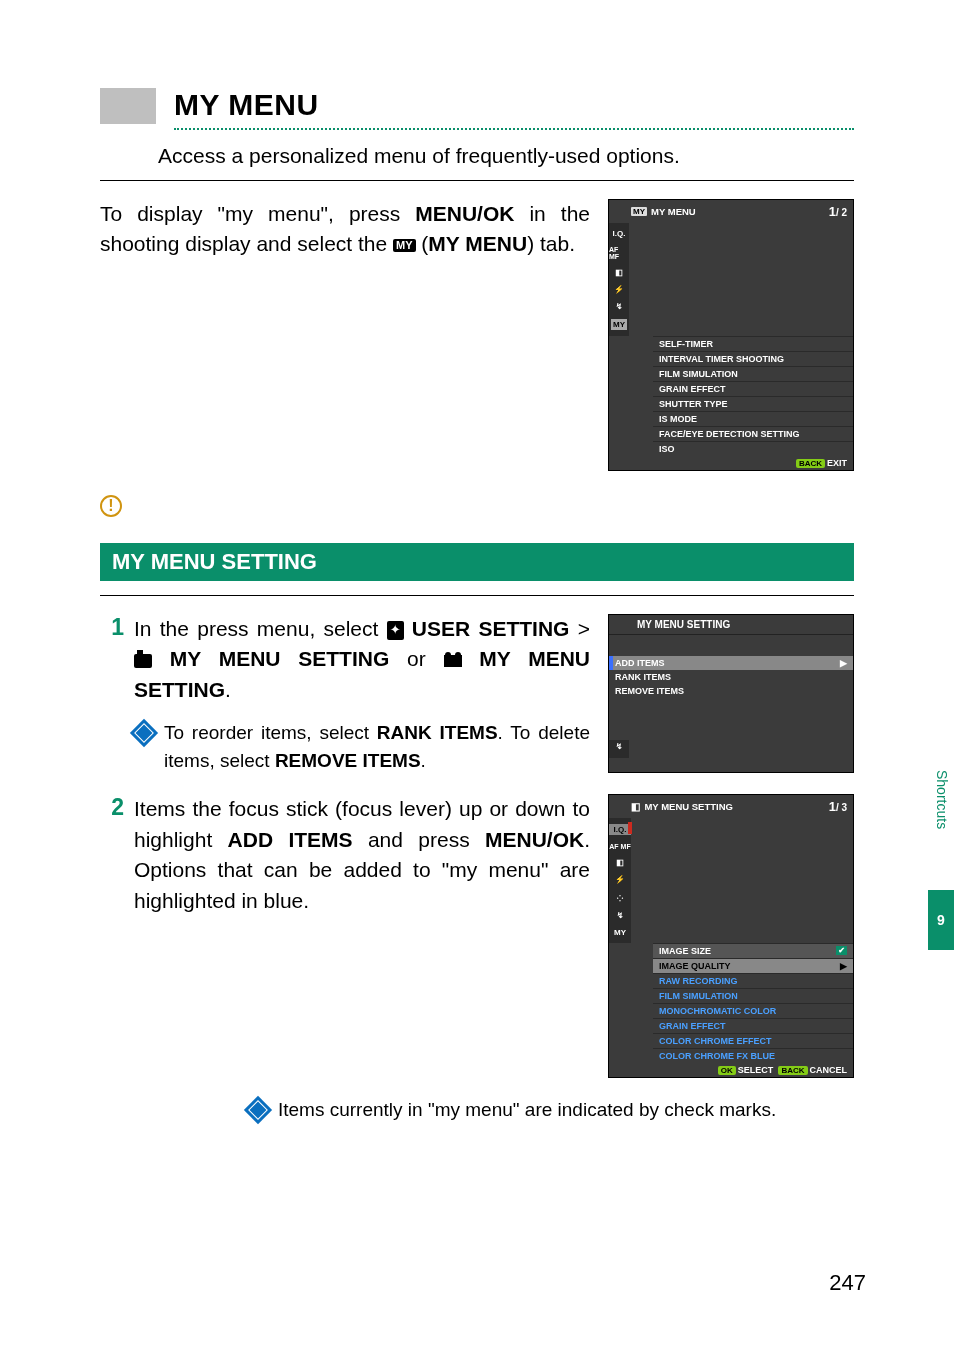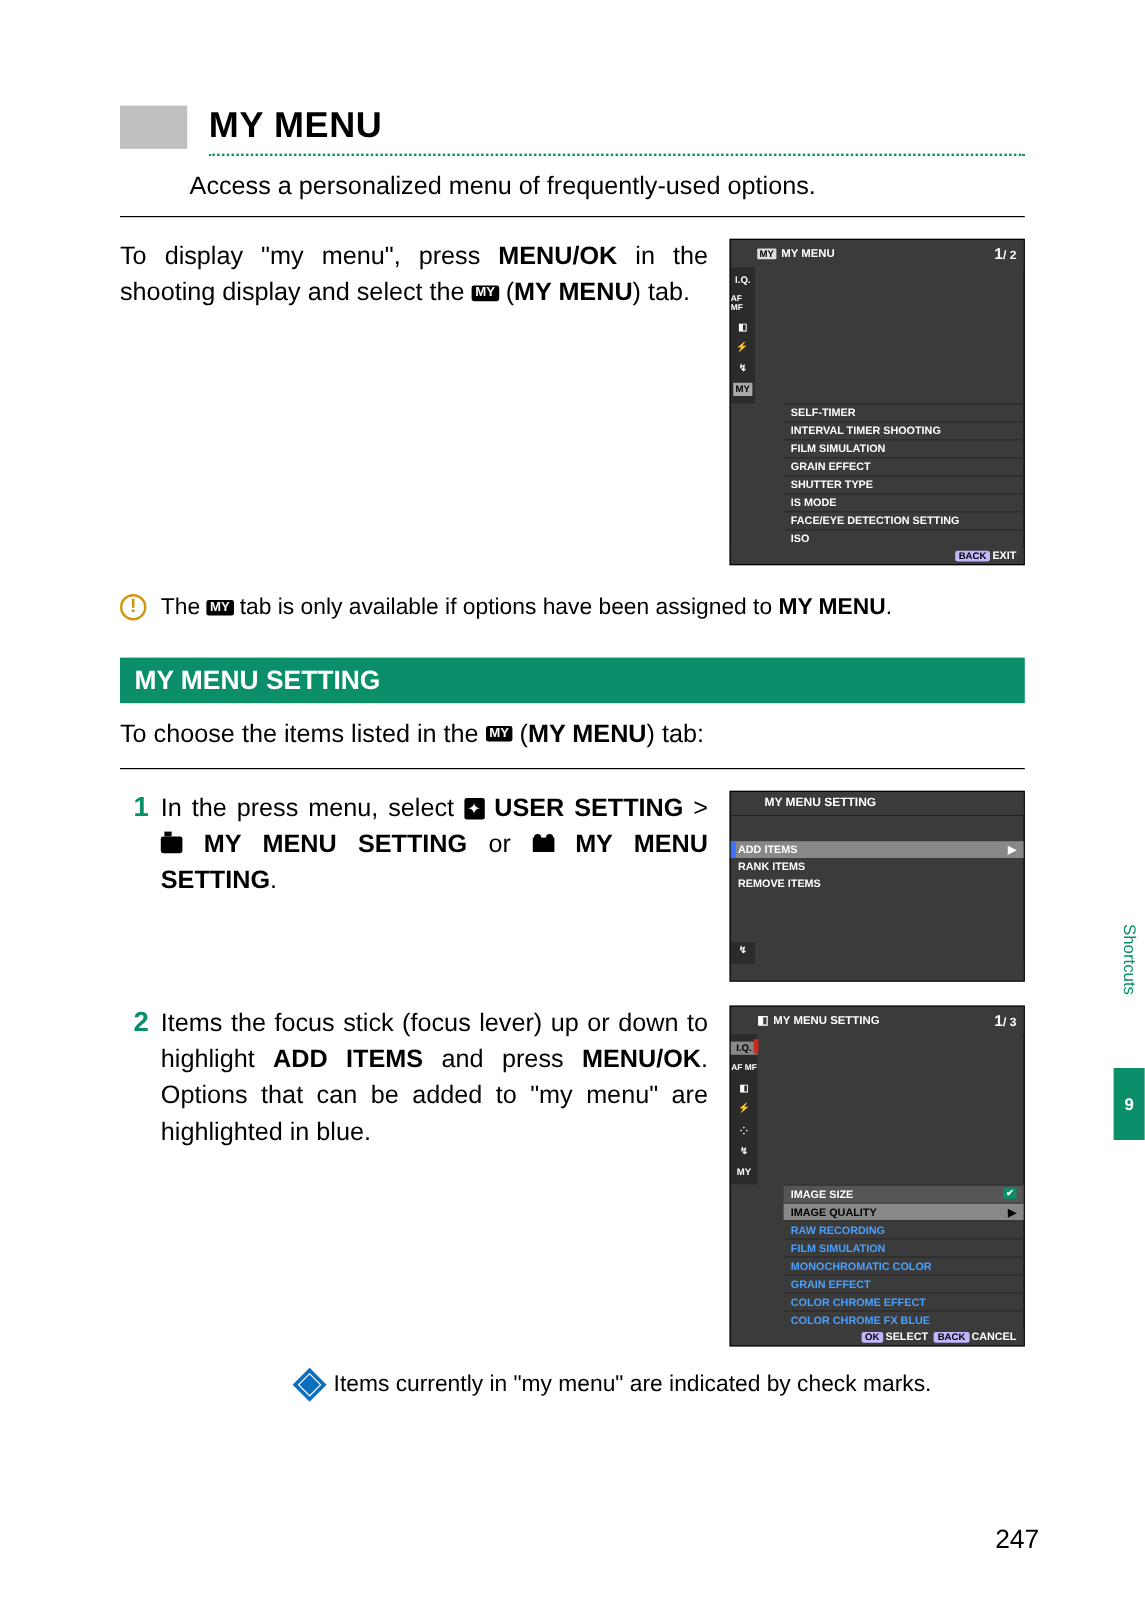--- a/index.html
+++ b/index.html
@@ -23,21 +23,21 @@
   .my-badge { background:#ddd; color:#000; font-size:8px; padding:0 2px; font-weight:bold; border-radius:1px;}
   .mt { font-weight:bold; }
   .pg { font-size:10px; }
   .pg .big { font-size:13px; }
   .menu-body { display:flex;flex-direction:column; }
   .tabbar { width:20px; background:#2b2b2b; display:flex; flex-direction:column; align-items:center; gap:8px; padding:6px 0; font-size:8px; }
   .tabbar .my { background:#aaa; color:#000; padding:1px 2px; font-size:8px;}
   .menulist { flex:1;padding-left:44px; }
   .menulist .row { padding: 2px 6px; font-size:9px; border-top:1px solid #2a2a2a;}
   .menu-foot { text-align:right; padding:2px 6px; font-size:9px; background:#3b3b3b;}
-  .btn { background:#c4b5fd; color:#000; font-size:8px; padding:0 3px; border-radius:2px; margin-right:2px;}
+  .btn { background:#84cc16; color:#000; font-size:8px; padding:0 3px; border-radius:2px; margin-right:2px;}
   .note { display:flex; gap:12px; font-size:19px; margin-top:22px; line-height:1.5; text-align: justify;}
   .warn-icon { width:22px; height:22px; border:2px solid #d09410; border-radius:50%; color:#d09410; font-weight:bold; display:flex; align-items:center; justify-content:center; flex-shrink:0; margin-top:2px; font-size:16px;}
   .section-hdr { background:#0a8f6a; color:#fff; font-size:22px; font-weight:700; padding:6px 12px; margin:26px 0 14px 0; }
   .bodytext { font-size:21px; margin-bottom:16px; }
   .step { display:flex; gap:10px; margin-bottom:14px; }
   .stepnum { color:#0a8f6a; font-size:23px; font-weight:700; width:24px; flex-shrink:0; text-align:right;}
   .stepbody { flex:1; font-size:21px; line-height:1.45; text-align: justify;}
   .tip { display:flex; gap:10px; margin:10px 0 0 34px; font-size:19px; line-height:1.45; text-align: justify;}
   .tip-top { display:flex; gap:10px; margin:10px 0 0 0; font-size:19px; line-height:1.45; text-align: justify;}
   .diamond { width:20px; height:20px; background:#0a6fbf; transform:rotate(45deg); flex-shrink:0; margin-top:4px; position:relative;}
@@ -113,38 +113,38 @@
           <div class="row">FACE/EYE DETECTION SETTING</div>
           <div class="row">ISO</div>
         </div>
       </div>
       <div class="menu-foot"><span class="btn">BACK</span><span>EXIT</span></div>
     </div>
   </div>
 
   <div class="note">
     <div class="warn-icon">!</div>
-    <div>
-      <span>The </span><span class="inline-icon">MY</span><span> tab is only available if options have been assigned to </span><b>MY MENU</b><span>.</span>
-    </div>
   </div>
 
   <div class="section-hdr">MY MENU SETTING</div>
 
-  <div class="bodytext">
-    <span>To choose the items listed in the </span><span class="inline-icon">MY</span><span> (</span><b>MY MENU</b><span>) tab:</span>
-  </div>
   <div class="hr"></div>
 
   <div class="twocol">
     <div style="flex:1">
       <div class="step">
         <div class="stepnum">1</div>
         <div class="stepbody">
           <span>In the press menu, select </span><span class="wrench">✦</span> <b>USER SETTING</b><span> &gt; </span><span class="cam-icon"></span><b> MY MENU SETTING</b><span> or </span><span class="movie-icon"></span><b> MY MENU SETTING</b><span>.</span>
+        </div>
+      </div>
+      <div class="tip">
+        <div class="diamond"></div>
+        <div>
+          <span>To reorder items, select </span><b>RANK ITEMS</b><span>. To delete items, select </span><b>REMOVE ITEMS</b><span>.</span>
         </div>
       </div>
     </div>
     <div class="screenshot">
       <div class="s2-head">MY MENU SETTING</div>
       <div style="height:22px;border-top:1px solid #222"></div>
       <div class="s2-list">
         <div class="row sel"><span>ADD ITEMS</span><span class="arrow">▶</span></div>
         <div class="row">RANK ITEMS</div>
         <div class="row">REMOVE ITEMS</div>

